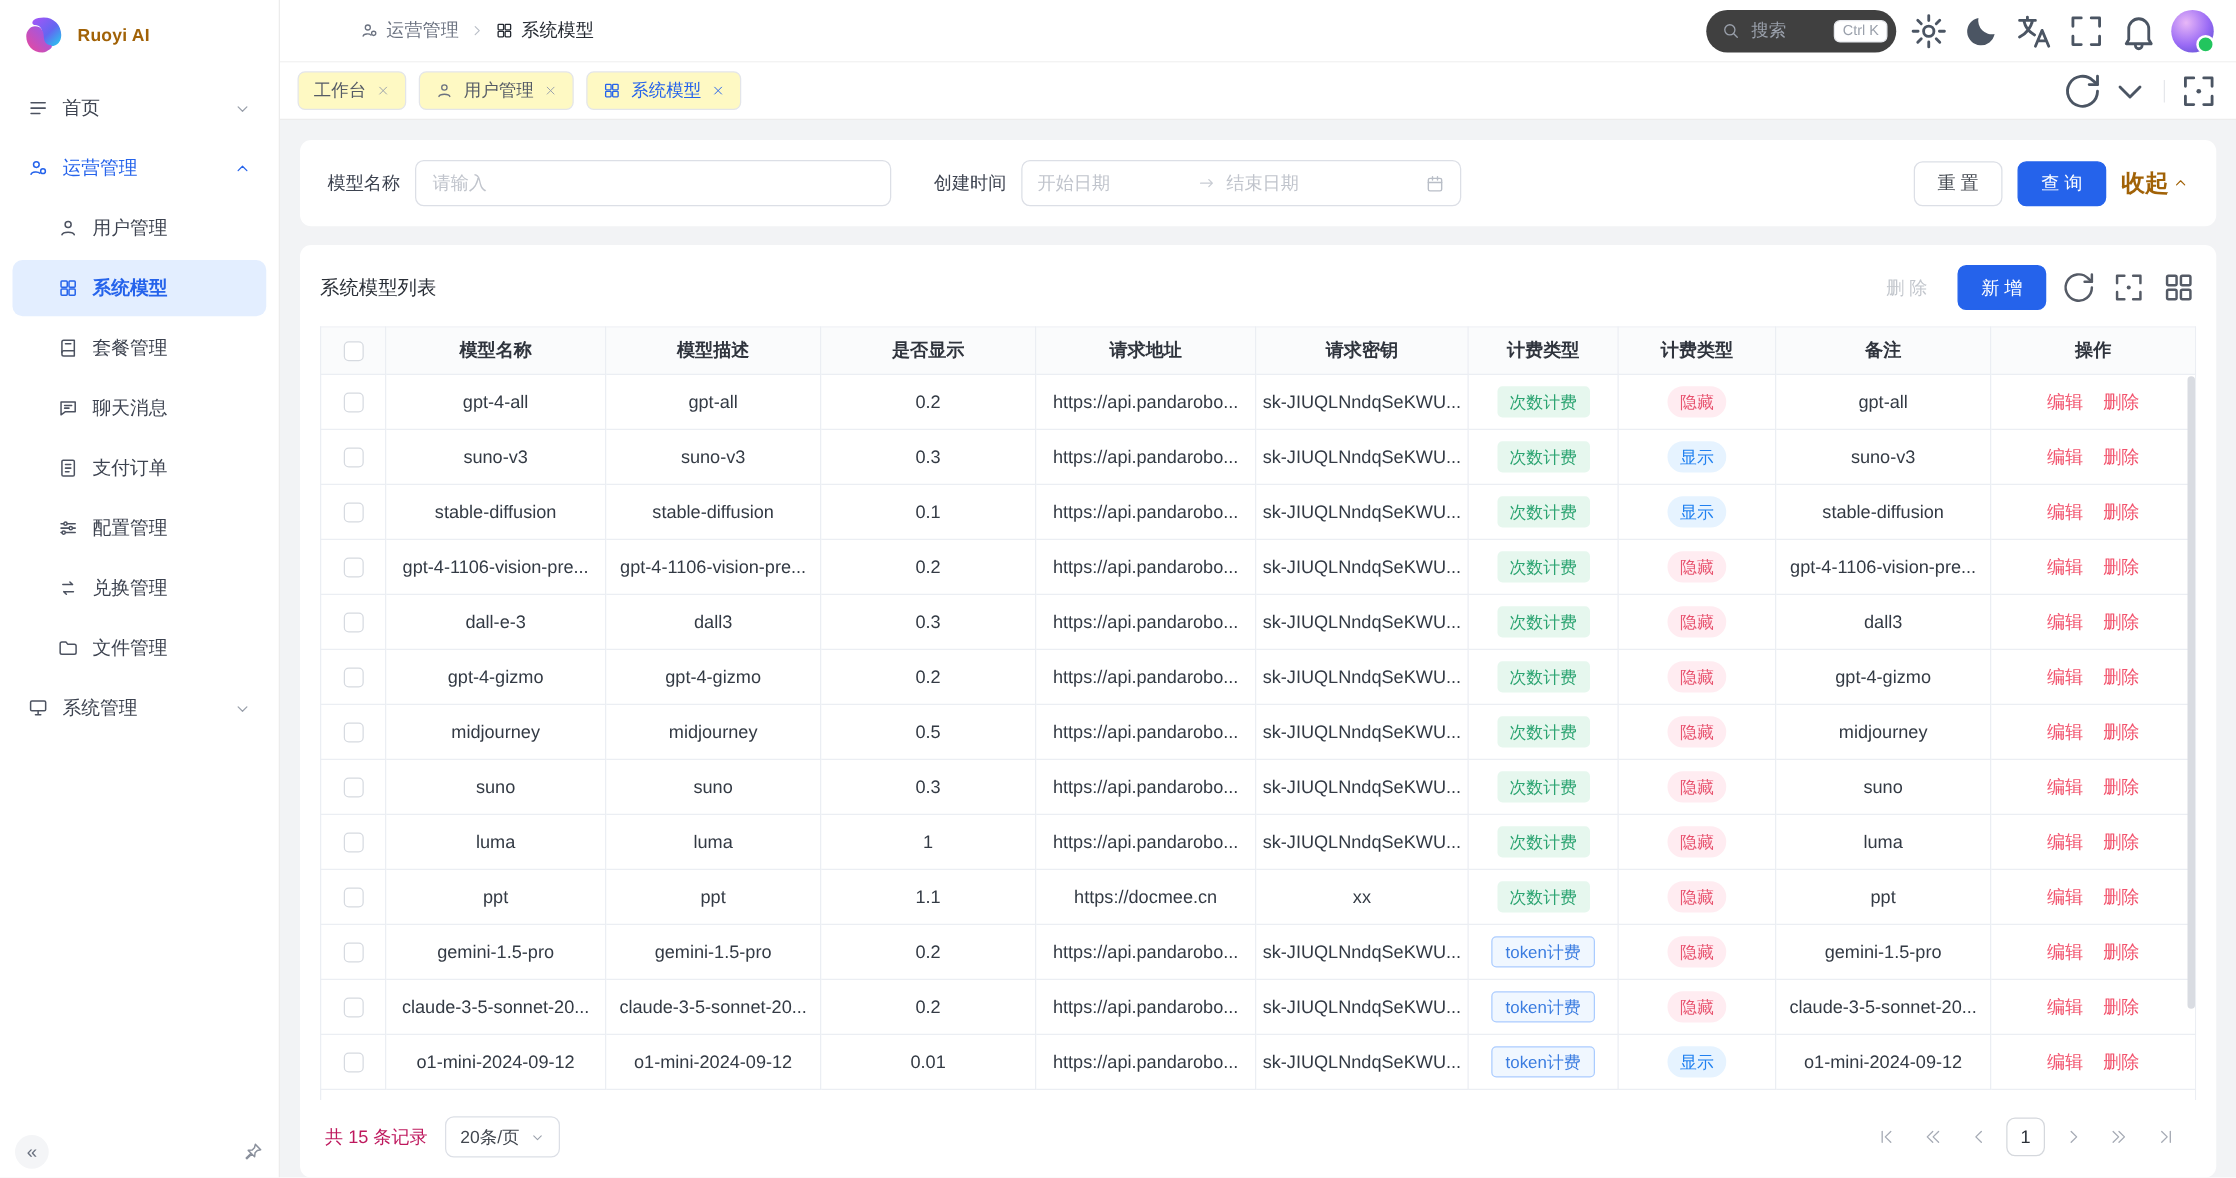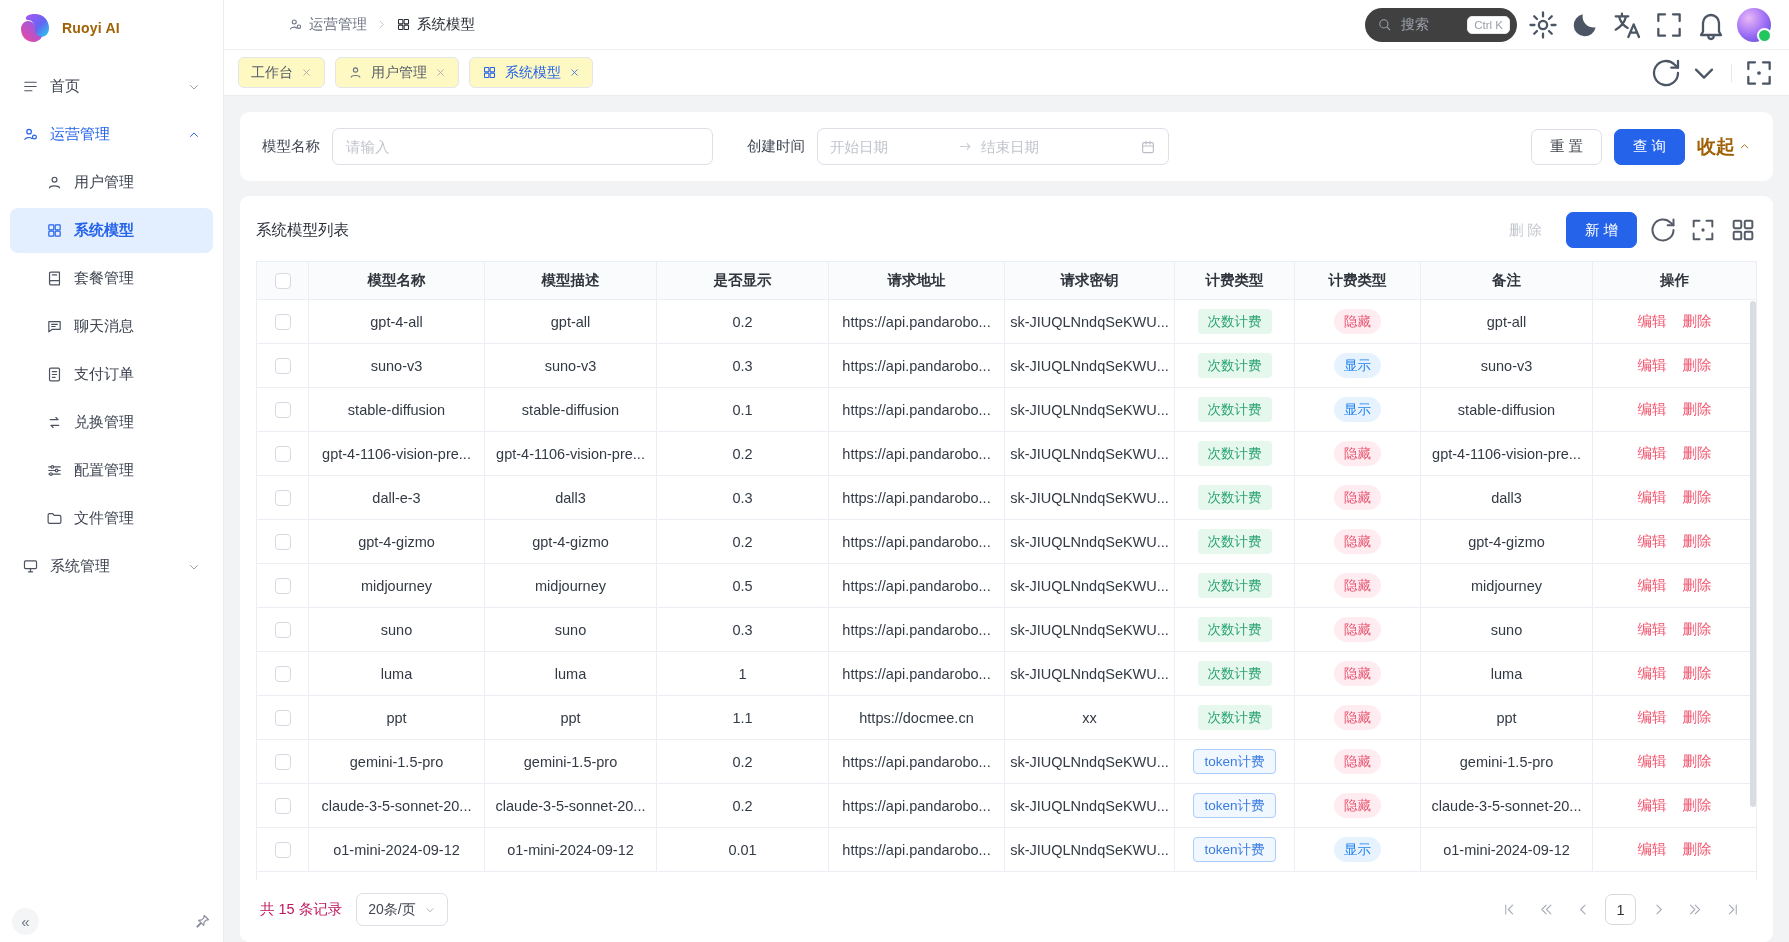--- a/index.html
+++ b/index.html
@@ -205,35 +205,35 @@
           <svg viewBox="0 0 24 24" fill="none" stroke="currentColor" stroke-width="1.7" stroke-linecap="round" stroke-linejoin="round">
             <rect x="5" y="3" width="14" height="18" rx="1.5"></rect>
             <path d="M9 8h6M9 12h6M9 16h4"></path>
           </svg>
         </span>
         <span class="mi-label">支付订单</span>
       </div>
       <div class="menu-item sub ">
         <span class="mi-icon icon">
           <svg viewBox="0 0 24 24" fill="none" stroke="currentColor" stroke-width="1.7" stroke-linecap="round" stroke-linejoin="round">
-            <path d="M6 8h11M17 8l-3-3M18 16H7M7 16l3 3"></path>
-          </svg>
-        </span>
-        <span class="mi-label">兑换管理</span>
-      </div>
-      <div class="menu-item sub ">
-        <span class="mi-icon icon">
-          <svg viewBox="0 0 24 24" fill="none" stroke="currentColor" stroke-width="1.7" stroke-linecap="round" stroke-linejoin="round">
             <path d="M4 7h16M4 12h16M4 17h16"></path>
             <circle cx="9" cy="7" r="1.8" fill="#fff"></circle>
             <circle cx="15" cy="12" r="1.8" fill="#fff"></circle>
             <circle cx="7" cy="17" r="1.8" fill="#fff"></circle>
           </svg>
         </span>
         <span class="mi-label">配置管理</span>
+      </div>
+      <div class="menu-item sub ">
+        <span class="mi-icon icon">
+          <svg viewBox="0 0 24 24" fill="none" stroke="currentColor" stroke-width="1.7" stroke-linecap="round" stroke-linejoin="round">
+            <path d="M6 8h11M17 8l-3-3M18 16H7M7 16l3 3"></path>
+          </svg>
+        </span>
+        <span class="mi-label">兑换管理</span>
       </div>
       <div class="menu-item sub ">
         <span class="mi-icon icon">
           <svg viewBox="0 0 24 24" fill="none" stroke="currentColor" stroke-width="1.7" stroke-linecap="round" stroke-linejoin="round">
             <path d="M3 7a2 2 0 0 1 2-2h4.5l2 2.5H19a2 2 0 0 1 2 2V17a2 2 0 0 1-2 2H5a2 2 0 0 1-2-2z"></path>
           </svg>
         </span>
         <span class="mi-label">文件管理</span>
       </div>
       <div class="menu-item top ">

